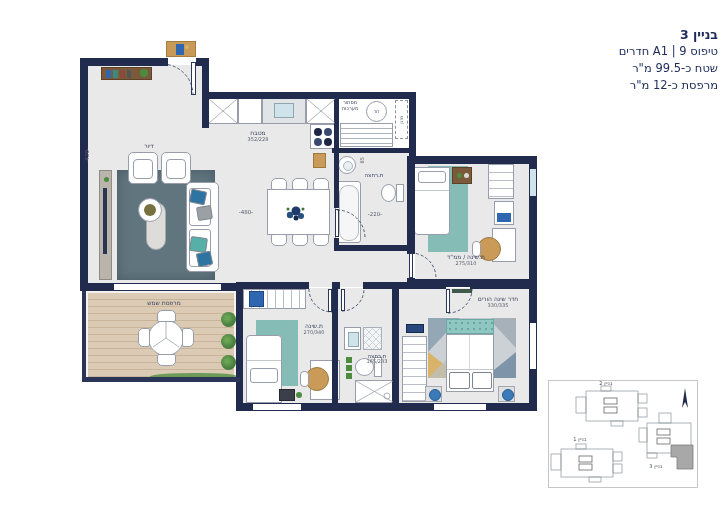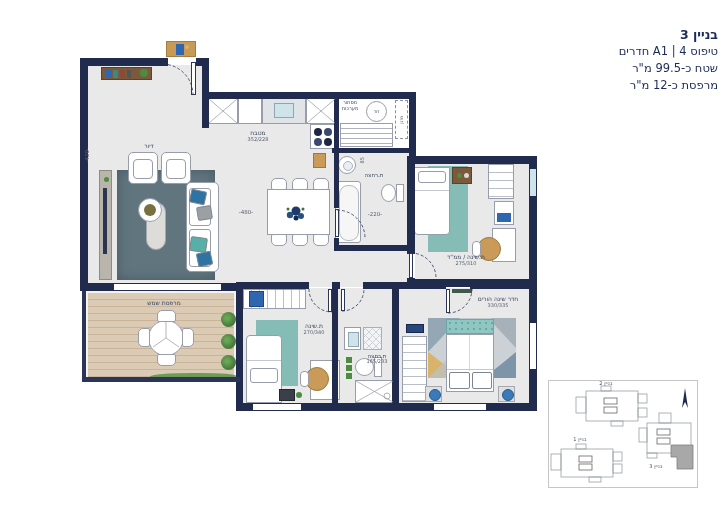--- a/index.html
+++ b/index.html
@@ -40,21 +40,21 @@
   .rtl{direction:rtl;}
   svg{position:absolute;left:0;top:0;}
 </style>
 </head>
 <body>
 
 <div id="canvas">
 
   <div class="abs" style="left:440px;top:26px;width:278px;text-align:right;">
     <div class="title-line b1">בניין 3</div>
-    <div class="title-line">טיפוס A1 | 4 חדרים</div>
+    <div class="title-line">טיפוס A1 | 9 חדרים</div>
     <div class="title-line">שטח כ-99.5 מ"ר</div>
     <div class="title-line">מרפסת כ-12 מ"ר</div>
   </div>
 
   <div class="floor" style="left:85px;top:65px;width:118px;height:222px;"></div>
   <div class="floor" style="left:203px;top:98px;width:206px;height:189px;"></div>
   <div class="floor" style="left:415px;top:164px;width:114px;height:116px;"></div>
   <div class="floor" style="left:243px;top:288px;width:286px;height:115px;"></div>
   <div class="abs" style="left:337px;top:99px;width:72px;height:49px;background:#fff;"></div>
   <div class="deck" style="left:86px;top:291px;width:150px;height:88px;"></div>

